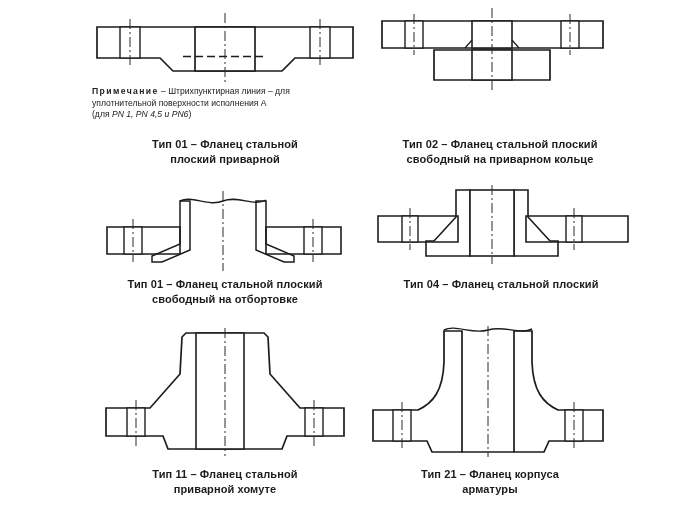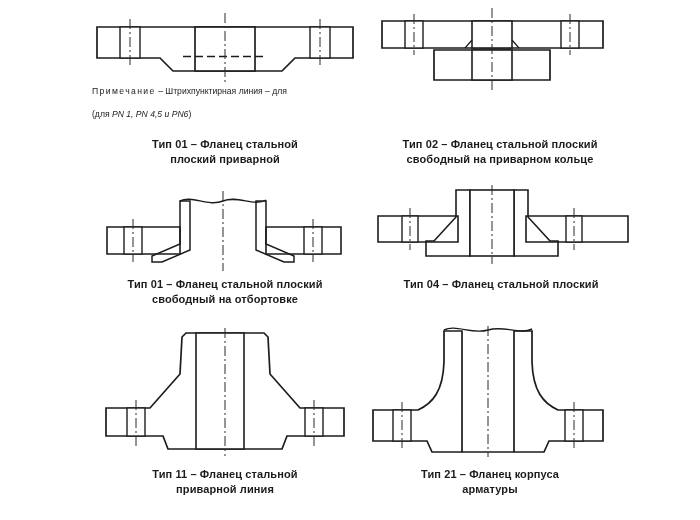--- a/index.html
+++ b/index.html
@@ -9,21 +9,21 @@
   }
   .fig{position:absolute;}
   .caption{
     position:absolute;text-align:center;font-size:11px;font-weight:bold;
     line-height:15px;color:#1b1b1b;letter-spacing:.1px;
   }
   .note{
     position:absolute;left:92px;top:86px;width:278px;
     font-size:8.6px;line-height:11.5px;color:#222;
   }
-  .note .nlabel{font-weight:normal;letter-spacing:1.4px;}
+  .note .nlabel{font-weight:bold;letter-spacing:1.4px;}
   .note .pn{font-style:italic;}
   svg{display:block;}
   .hole{fill:#ffffff;stroke:#1f1f1f;}
   .cl{stroke:#2a2a2a;stroke-width:1;fill:none;stroke-dasharray:10 3 2 3;}
   .metal{stroke:#1c1c1c;fill:none;}
   .edge{stroke:#1c1c1c;fill:none;}
 </style>
 </head>
 <body>
 
@@ -131,41 +131,41 @@
     </g>
     <g>
       <path class="cl" d="M488,326 V457"></path>
       <path class="cl" d="M402,402 V449"></path>
       <path class="cl" d="M574,402 V449"></path>
     </g>
   </svg>
 
   <div class="note">
     <span class="nlabel">Примечание</span><span> – Штрихпунктирная линия – для</span><br>
-    <br>
+    <span>уплотнительной поверхности исполнения А</span><br>
     <span>(для </span><span class="pn">PN 1, PN 4,5 и PN6</span><span>)</span>
   </div>
 
   <div class="caption" style="left:100px;top:137px;width:250px">
     <div>Тип 01 – Фланец стальной</div>
     <div>плоский приварной</div>
   </div>
   <div class="caption" style="left:372px;top:137px;width:256px">
     <div>Тип 02 – Фланец стальной плоский</div>
     <div>свободный на приварном кольце</div>
   </div>
   <div class="caption" style="left:97px;top:277px;width:256px">
     <div>Тип 01 – Фланец стальной плоский</div>
     <div>свободный на отбортовке</div>
   </div>
   <div class="caption" style="left:370px;top:277px;width:262px">
     <div>Тип 04 – Фланец стальной плоский</div>
   </div>
   <div class="caption" style="left:100px;top:467px;width:250px">
     <div>Тип 11 – Фланец стальной</div>
-    <div>приварной линия</div>
+    <div>приварной хомуте</div>
   </div>
   <div class="caption" style="left:375px;top:467px;width:230px">
     <div>Тип 21 – Фланец корпуса</div>
     <div>арматуры</div>
   </div>
 
 </div>
 
 </body></html>

